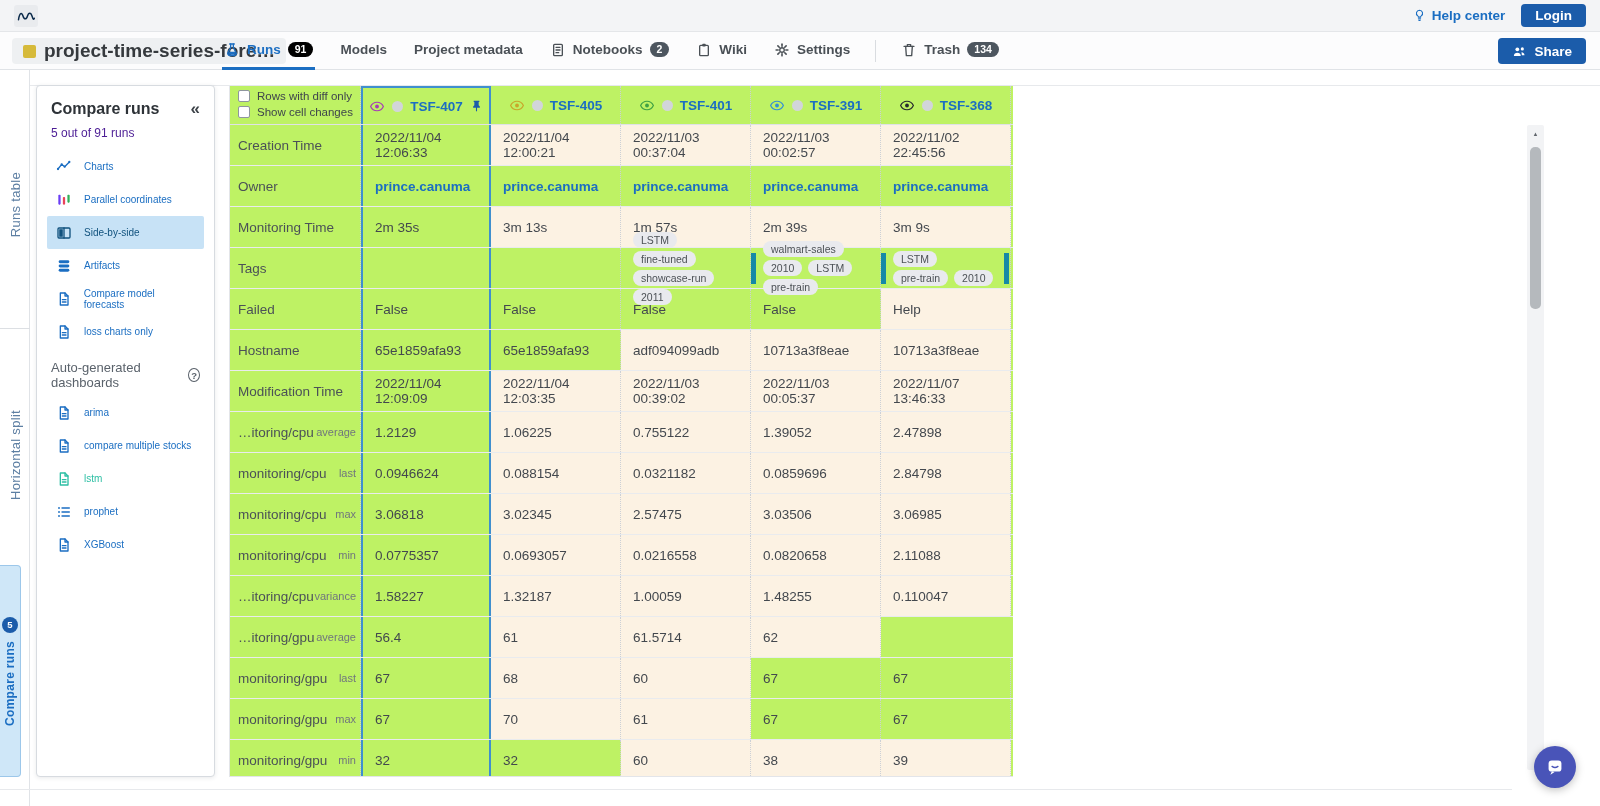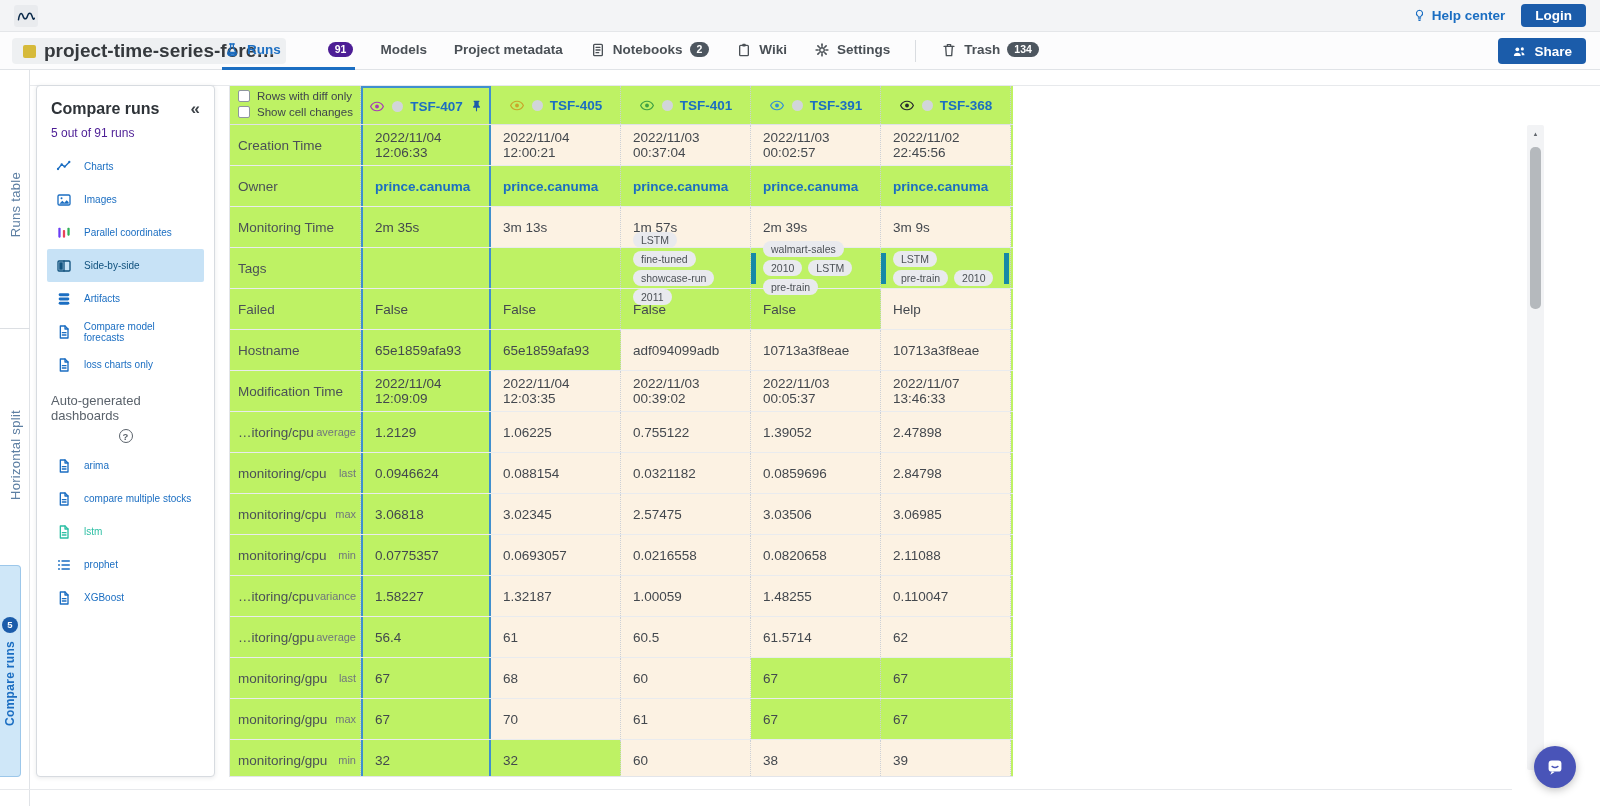--- a/index.html
+++ b/index.html
@@ -26,21 +26,21 @@
     background:#eef0f2; border-radius:4px; display:flex; align-items:center;
     gap:8px; padding:0 11px; cursor:pointer; }
   .project-sq { width:13px; height:13px; background:#d6ba3a; border-radius:2px; }
   .project-name { font-size:19px; font-weight:700; color:#35393d; }
   .tabs { position:absolute; left:222px; top:0; height:38px; display:flex; gap:23px; }
   .tab { display:flex; align-items:center; gap:7px; font-size:13.5px; font-weight:700;
     color:#4a5056; cursor:pointer; border-bottom:3px solid transparent; padding:0 2px; }
   .tab.active { color:#1b6ec2; border-bottom-color:#1b6ec2; }
   .badge { font-size:10.5px; font-weight:700; color:#fff; border-radius:9px;
     padding:2px 7px; line-height:1; }
-  .badge.blue { background:#4c1d95;margin-left:40px; }
+  .badge.blue { background:#000000; }
   .badge.dark { background:#4d565f; }
   .tab-divider { width:1px; height:22px; background:#d9dce0; align-self:center; }
   .share-btn { position:absolute; right:14px; top:6px; height:26px; }
 
   
   .main { position:absolute; left:0; top:70px; width:1600px; height:736px; background:#fff; }
   .main-topline { position:absolute; left:30px; top:15px; right:0; height:1px; background:#e7e9ec; }
   .bottomline { position:absolute; left:0; top:719px; width:1512px; height:1px; background:#e7e9ec; }
 
   
@@ -65,21 +65,21 @@
     box-shadow:0 1px 4px rgba(40,50,60,.10); padding:13px 10px; }
   .sidecard-head { display:flex; align-items:center; justify-content:space-between; padding:0 4px; }
   .sidecard-title { font-size:16px; font-weight:600; color:#2e3338; }
   .collapse { font-size:17px; font-weight:700; color:#3c4248; cursor:pointer; }
   .sidecard-sub { font-size:12px; color:#4c1d95; margin:7px 0 10px 4px; }
   .side-item { height:33px; display:flex; align-items:center; gap:11px; padding:0 8px;
     border-radius:2px; cursor:pointer; color:#1b6ec2; font-size:10px; }
   .side-item .ic { width:18px; display:flex; justify-content:center; }
   .side-item.selected { background:#c7e2f6; color:#11527e; }
   .section-title { display:flex; align-items:center; gap:6px; font-size:13px;
-    color:#5a626b; margin:12px 4px 6px;flex-direction:column; }
+    color:#5a626b; margin:12px 4px 6px; }
   .qmark { width:14px; height:14px; border:1.3px solid #5a626b; border-radius:50%;
     font-size:9.5px; font-weight:700; display:inline-flex; align-items:center;
     justify-content:center; color:#5a626b; cursor:pointer; }
 
   
   .cmp-table { position:absolute; left:229px; top:16px; width:784px; height:691px;
     overflow:hidden; border-left:1px solid #e3e5e9; border-bottom:1px solid #e3e5e9;
     background:#bef264; }
   .t-row { display:flex; width:783px; }
   .t-header { height:39px; border-bottom:1px solid #dfe2e6; }
@@ -266,30 +266,20 @@
               <circle cx="3" cy="15" r="1.7" fill="#1b6ec2" stroke="none"></circle>
               <circle cx="8.5" cy="8" r="1.7" fill="#1b6ec2" stroke="none"></circle>
               <circle cx="13" cy="11.5" r="1.7" fill="#1b6ec2" stroke="none"></circle>
               <circle cx="20" cy="4.5" r="1.7" fill="#1b6ec2" stroke="none"></circle>
             </svg>
           </span>
           <span>Charts</span>
         </div>
         <div class="side-item">
           <span class="ic">
-            <svg width="16" height="16" viewBox="0 0 24 24" fill="none" stroke="#1b6ec2" stroke-width="2" stroke-linecap="round" stroke-linejoin="round">
-              <rect x="3" y="4.5" width="18" height="15" rx="2"></rect>
-              <circle cx="8.3" cy="9.3" r="1.5" fill="#1b6ec2" stroke="none"></circle>
-              <path d="M5 17.5l4.5-4.5 3 3 3.5-3.5 3 3v2z" fill="#1b6ec2" stroke="none"></path>
-            </svg>
-          </span>
-          <span>Images</span>
-        </div>
-        <div class="side-item">
-          <span class="ic">
             <svg width="16" height="16" viewBox="0 0 24 24">
               <rect x="3.5" y="4" width="3.4" height="15" rx="1.2" fill="#6a3df5"></rect>
               <rect x="10.3" y="7.5" width="3.4" height="11.5" rx="1.2" fill="#e8435a"></rect>
               <rect x="17.1" y="4" width="3.4" height="12" rx="1.2" fill="#31b057"></rect>
             </svg>
           </span>
           <span>Parallel coordinates</span>
         </div>
         <div class="side-item selected">
           <span class="ic">
@@ -724,23 +714,20 @@
         <div class="t-row data-row">
           <div class="cell label-cell">
             <span class="lbl">…itoring/gpu</span>
             <span class="agg">average</span>
           </div>
           <div class="cell run-cell pincol">
             <span>56.4</span>
           </div>
           <div class="cell run-cell diff">
             <span>61</span>
-          </div>
-          <div class="cell run-cell diff">
-            <span>60.5</span>
           </div>
           <div class="cell run-cell diff">
             <span>61.5714</span>
           </div>
           <div class="cell run-cell diff">
             <span>62</span>
           </div>
         </div>
         <div class="t-row data-row">
           <div class="cell label-cell">

